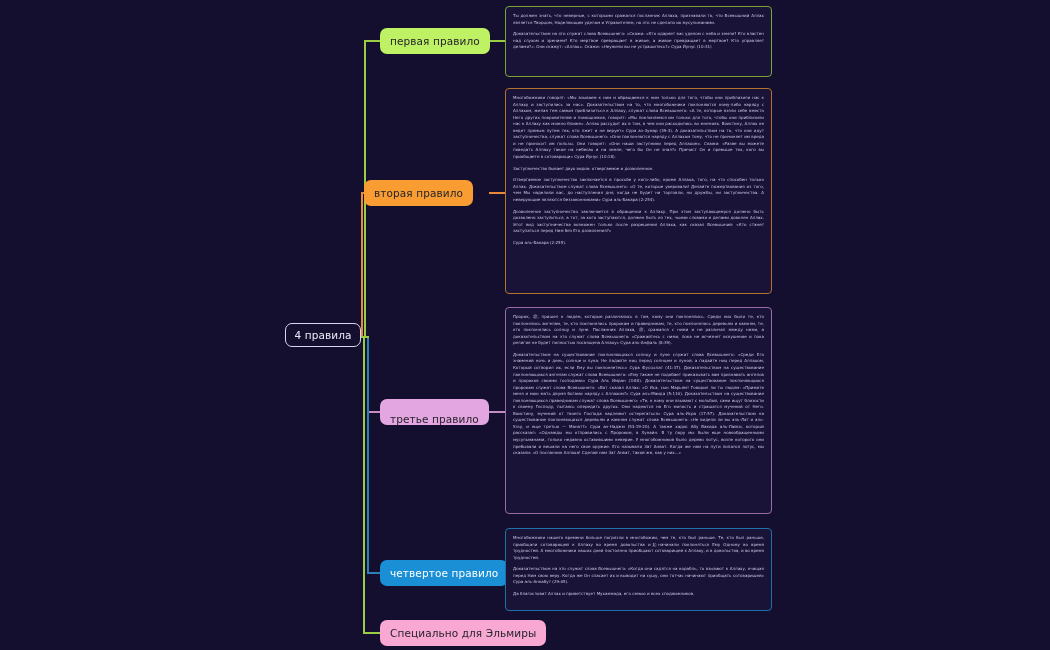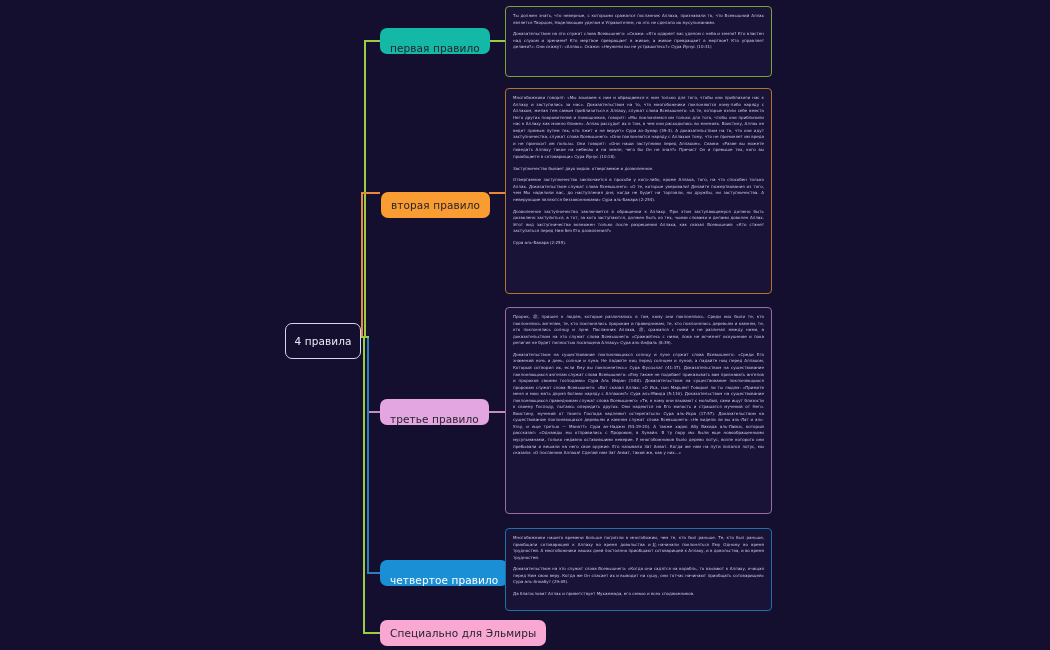--- a/index.html
+++ b/index.html
@@ -26,21 +26,21 @@
   }
   .line.v { width: 2px; }
   .line.h { height: 2px; }
 
   
   #root-node {
     position: absolute;
     left: 285px;
     top: 323px;
     width: 76px;
-    height: 36px;
+    height: 24px;
     border: 1.6px solid #d8d4ef;
     border-radius: 7px;
     background: #140f2e;
     display: flex;
     align-items: center;
     justify-content: center;
     color: #eceaf7;
     font-size: 10.5px;
     letter-spacing: .1px;
     white-space: nowrap;
@@ -52,21 +52,21 @@
     height: 26px;
     border-radius: 7px;
     display: flex;
     align-items: center;
     padding: 0 10px;
     font-size: 10.5px;
     white-space: nowrap;
     letter-spacing: .1px;
   }
   .chip.dark { color: #25242b; }
-  .chip.light { color: #ffffff; align-items: flex-end; }
+  .chip.light { color: #ffffff; }
 
   
   .panel {
     position: absolute;
     left: 505px;
     width: 267px;
     border-radius: 4px;
     border: 1.2px solid #5d5a86;
     background: #191338;
     padding: 6px 7px 7px 7px;
@@ -103,25 +103,25 @@
 
   <div class="line h" style="left:489px; top:40px; width:17px; background:#9acd43;"></div>
   <div class="line h" style="left:489px; top:192px; width:17px; background:#e8883a;"></div>
   <div class="line h" style="left:489px; top:411px; width:17px; background:#c78bc4;"></div>
   <div class="line h" style="left:489px; top:572px; width:17px; background:#2d7fb8;"></div>
 
   <div id="root-node">
     <span>4 правила</span>
   </div>
 
-  <div class="chip dark" style="left:380px; top:28px; background:#14b8a6;align-items:flex-end;">
+  <div class="chip dark" style="left:380px; top:28px; background:#bef264;">
     <span>первая правило</span>
   </div>
 
-  <div class="chip dark" style="left:381px; top:180px; background:#f99d33;margin-top:12px;">
+  <div class="chip dark" style="left:364px; top:180px; background:#f99d33;">
     <span>вторая правило</span>
   </div>
 
   <div class="chip dark" style="left:380px; top:399px; background:#e3a6e0;align-items:flex-end;">
     <span>третье правило</span>
   </div>
 
   <div class="chip light" style="left:380px; top:560px; background:#1a8fd6;">
     <span>четвертое правило</span>
   </div>

